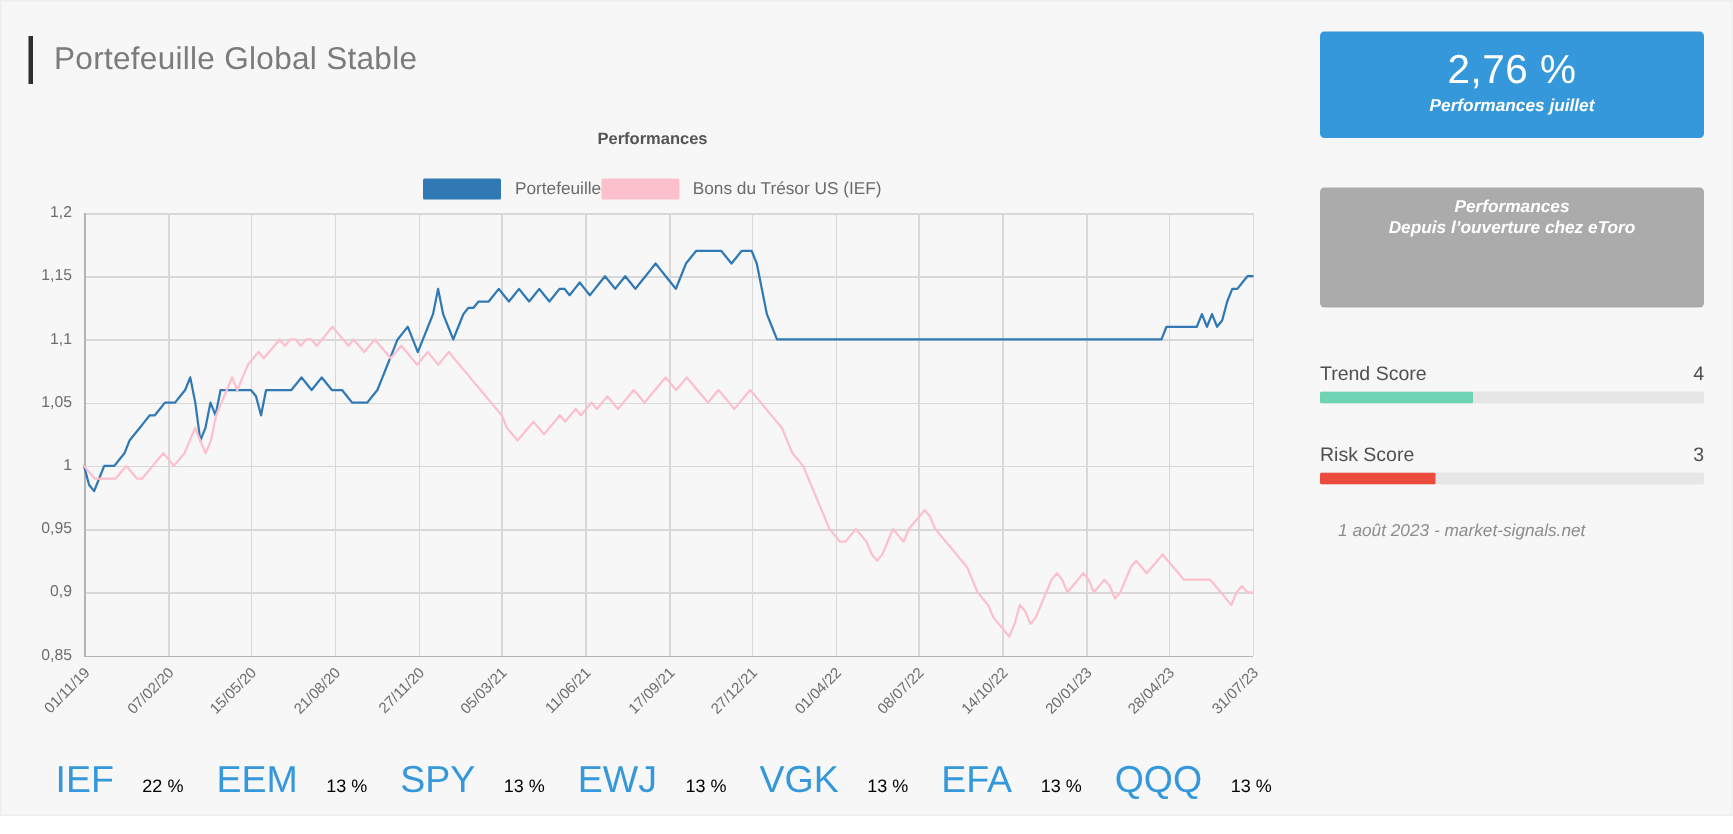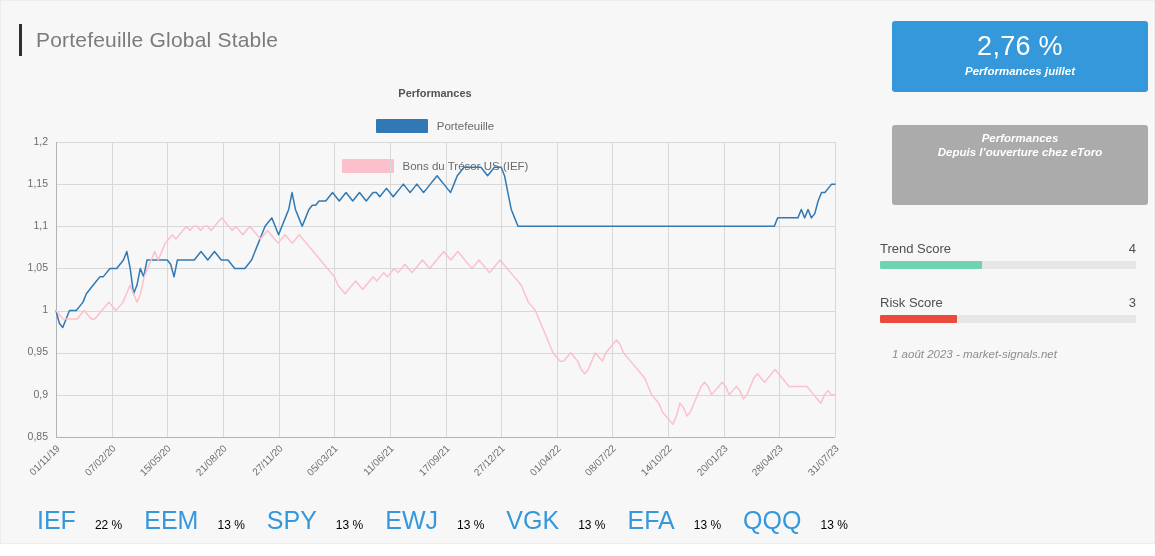--- a/index.html
+++ b/index.html
@@ -63,22 +63,20 @@
     color: #545454;
   }
   #legend {
     position: absolute;
     left: 0;
     top: 56px;
     width: 868px;
     display: flex;
     justify-content: center;
     align-items: center;
-    gap: 26px;
-    flex-direction: column;
   }
   .legend-entry {
     display: flex;
     align-items: center;
     gap: 9px;
   }
   .legend-swatch {
     width: 52px;
     height: 14px;
     border-radius: 1px;
@@ -160,21 +158,21 @@
   
   #right-panel {
     position: absolute;
     left: 879px;
     top: 0;
     width: 276px;
     height: 556px;
   }
   .kpi-card {
     position: absolute;
-    left: 12px;
+    left: 0;
     width: 256px;
     border-radius: 3px;
     color: #ffffff;
     text-align: center;
     box-sizing: border-box;
   }
   #kpi-month {
     top: 20px;
     height: 71px;
     background: #3498db;

